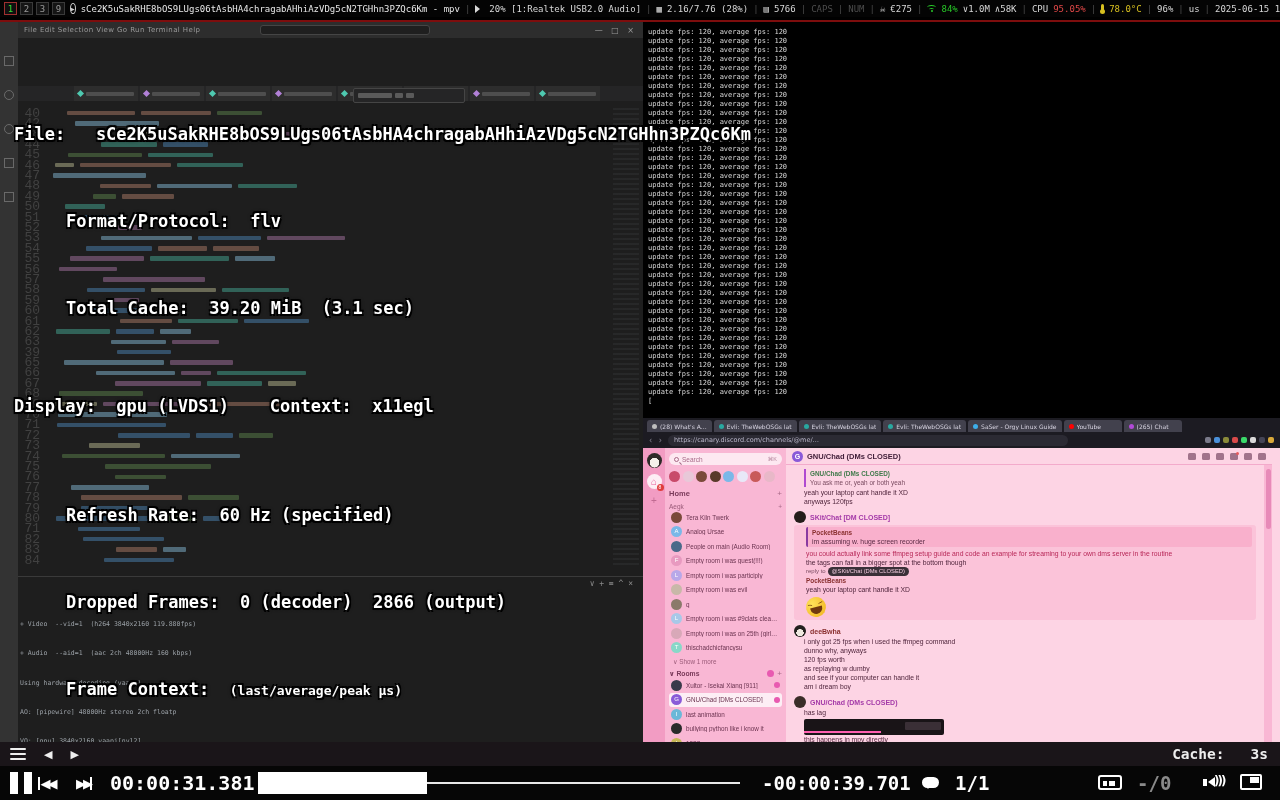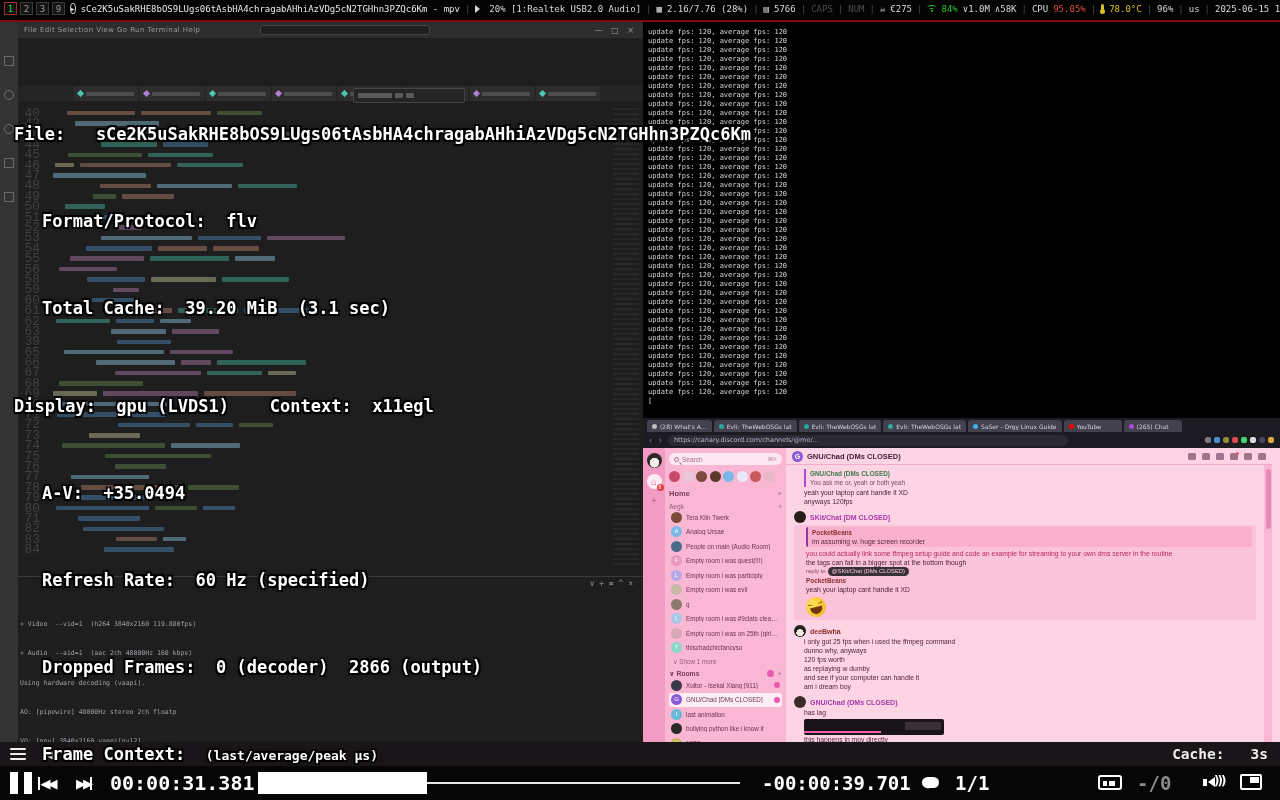--- a/index.html
+++ b/index.html
@@ -153,21 +153,21 @@
   .attach::after { content:""; position:absolute; left:0; bottom:2px; width:55%; height:1.6px; background:#ff5fb0; }
   .attach .mini { position:absolute; right:3px; top:3px; width:36px; height:8px; background:#3a2f36; border-radius:1px;}
   #dc-scroll { position:absolute; right:0; top:17px; width:8px; bottom:0; background:#f9b7d4; }
   #dc-scroll .thumb { position:absolute; left:1.5px; top:4px; width:5px; height:60px; background:#e78ab8; border-radius:3px; }
 
   
   #stats { position:absolute; left:14px; top:38px; z-index:6;
      font-family:"DejaVu Sans Mono",monospace; font-weight:bold; font-size:17px; line-height:21.5px;
      color:#ffffff; white-space:pre;
      text-shadow:-1.6px -1.6px 0 #000, 1.6px -1.6px 0 #000, -1.6px 1.6px 0 #000, 1.6px 1.6px 0 #000, 0 0 4px #000; }
-  #stats .l1 { margin-left:28px; }
+  #stats .l1 { margin-left:52px; }
   #stats .gap { margin-top:11px; }
   #stats .tail { font-size:13px; }
 
   
   #osc-top { position:absolute; left:0; top:742px; width:1280px; height:24px; background:rgba(32,26,30,.82);
      display:flex; align-items:center; z-index:5; color:#eee;
      font-family:"DejaVu Sans Mono",monospace; font-weight:bold; font-size:14px; }
   .ham { width:16px; height:12px; margin-left:10px; display:flex; flex-direction:column; justify-content:space-between; }
   .ham i { height:2.4px; background:#eee; border-radius:1px; }
   .osc-arrow { color:#eee; font-size:11px; margin-left:18px; font-family:"DejaVu Sans",sans-serif;}
@@ -413,20 +413,25 @@
             <span class="cb" style="width: 73.9542px; background: rgb(197, 134, 192);"></span>
             <span class="cb" style="width: 79.0294px; background: rgb(78, 201, 176);"></span>
             <span class="cb" style="width: 39.9692px; background: rgb(156, 220, 254);"></span>
           </div>
           <div class="crow">
             <span class="ln">56</span>
             <span style="width: 7px; flex: 0 0 auto;"></span>
             <span class="cb" style="width: 57.6625px; background: rgb(197, 134, 192);"></span>
           </div>
           <div class="crow">
+            <span class="ln">57</span>
+            <span style="width: 51px; flex: 0 0 auto;"></span>
+            <span class="cb" style="width: 101.609px; background: rgb(197, 134, 192);"></span>
+          </div>
+          <div class="crow">
             <span class="ln">58</span>
             <span style="width: 35px; flex: 0 0 auto;"></span>
             <span class="cb" style="width: 57.5329px; background: rgb(86, 156, 214);"></span>
             <span class="cb" style="width: 65.0719px; background: rgb(220, 220, 170);"></span>
             <span class="cb" style="width: 67.59px; background: rgb(78, 201, 176);"></span>
           </div>
           <div class="crow">
             <span class="ln">59</span>
             <span style="width: 61px; flex: 0 0 auto;"></span>
             <span class="cb" style="width: 25.5733px; background: rgb(197, 134, 192);"></span>
@@ -928,21 +933,20 @@
     
   
       <div class="sline l0"><span>File:   sCe2K5uSakRHE8bOS9LUgs06tAsbHA4chragabAHhiAzVDg5cN2TGHhn3PZQc6Km</span><span class="tail"></span></div>
     
       <div class="sline l1"><span>Format/Protocol:  flv</span><span class="tail"></span></div>
     
       <div class="sline l1"><span>Total Cache:  39.20 MiB  (3.1 sec)</span><span class="tail"></span></div>
     
       <div class="sline l0 gap"><span>Display:  gpu (LVDS1)    Context:  x11egl</span><span class="tail"></span></div>
     
-      <div class="sline l1"><span>A-V:  +35.0494</span><span class="tail"></span></div>
     
       <div class="sline l1"><span>Refresh Rate:  60 Hz (specified)</span><span class="tail"></span></div>
     
       <div class="sline l1"><span>Dropped Frames:  0 (decoder)  2866 (output)</span><span class="tail"></span></div>
     
       <div class="sline l1"><span>Frame Context:  </span><span class="tail">(last/average/peak μs)</span></div>
     
       
     
       

